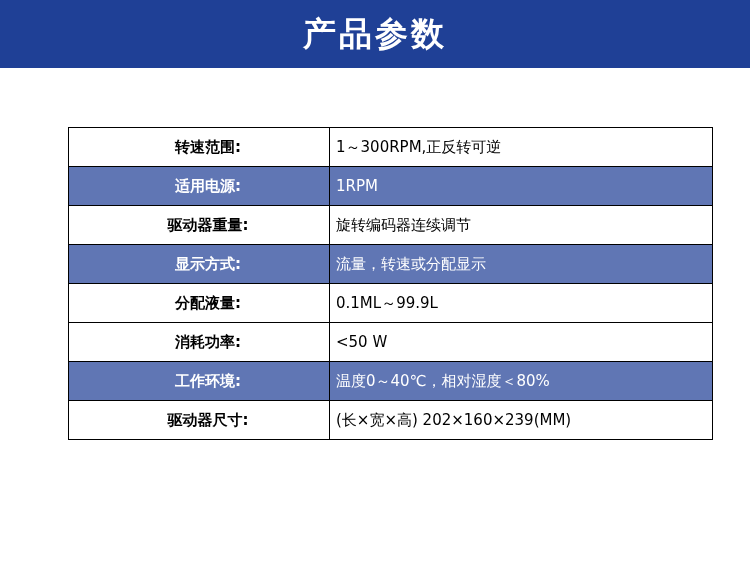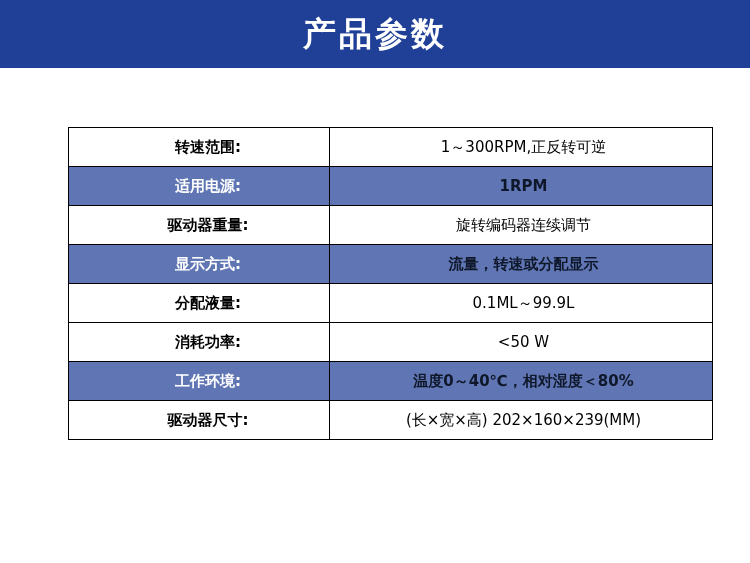--- a/index.html
+++ b/index.html
@@ -53,35 +53,34 @@
     font-family: "DejaVu Sans", "Liberation Sans", sans-serif;
   }
   td.label-cell {
     width: 240px;
     text-align: center;
     font-weight: bold;
     padding-left: 19px;
   }
   td.value-cell {
     width: 375px;
-    text-align: center;
+    text-align: left;
     padding-left: 6px;
   }
   tr.row-white td {
     background: #ffffff;
   }
   tr.row-blue td {
     background: #6076b4;
   }
   tr.row-blue td.label-cell {
     color: #ffffff;
   }
   tr.row-blue td.value-cell {
-    color: #0f172a;
-    font-weight: bold;
+    color: #ffffff;
   }
 </style>
 </head>
 <body>
 
 <div class="page">
 
   <div class="header-banner">
     <div class="header-title">产品参数</div>
   </div>

